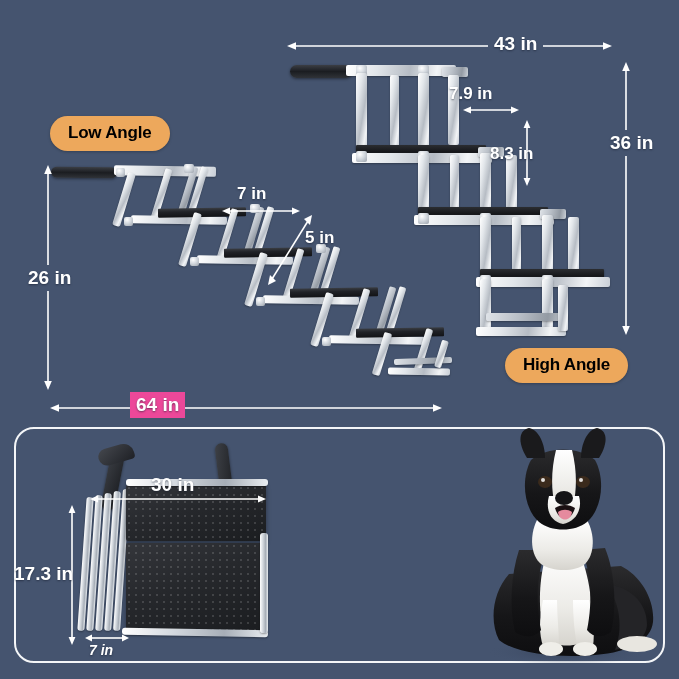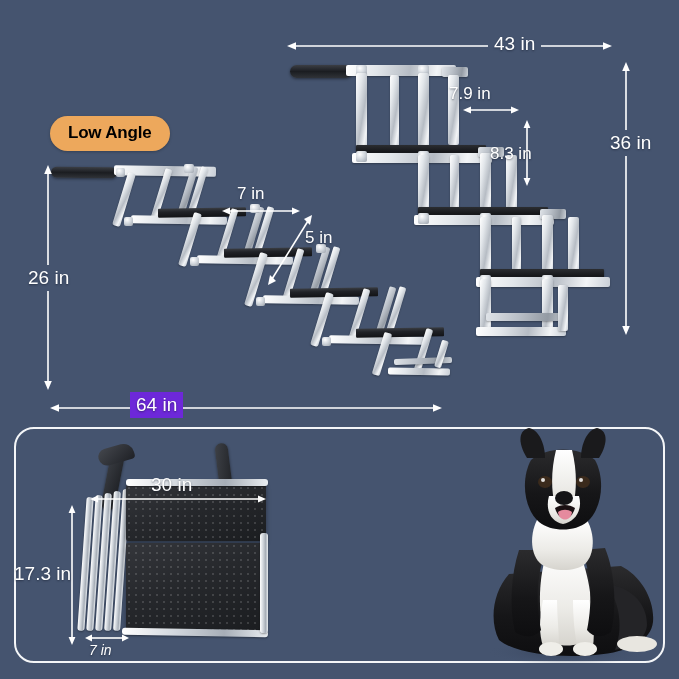--- a/index.html
+++ b/index.html
@@ -32,21 +32,21 @@
     white-space:nowrap;
     box-shadow:0 1px 3px rgba(0,0,0,.25);
     letter-spacing:-0.2px;
   }
   #badge-low-angle{left:50px;top:116px;}
   #badge-high-angle{left:505px;top:348px;}
   #badge-folded-size{left:298px;top:497px;}
 
   
   .dimtext{
-    color:#ffffff;font-weight:normal;white-space:nowrap;
+    color:#ffffff;font-weight:bold;white-space:nowrap;
     text-shadow:0 1px 2px rgba(20,28,44,.55);
   }
   .dim-lg{font-size:19px;}
   .dim-md{font-size:17px;}
   .dim-sm{font-size:14px;}
 
   
   .arrowsvg{position:absolute;overflow:visible;pointer-events:none;}
   .aline{stroke:#ffffff;stroke-width:1.6;fill:none;}
   .ahead{fill:#ffffff;}
@@ -170,21 +170,21 @@
     <polygon class="ahead" points="8,0 4.2,9 11.8,9"></polygon>
     <polygon class="ahead" points="8,225 4.2,216 11.8,216"></polygon>
   </svg>
   <div class="abs dimtext dim-lg" style="left:24px;top:265px;background:#45546f;padding:2px 4px;">26 in</div>
 
   <svg class="arrowsvg" style="left:50px;top:400px;width:392px;height:16px;">
     <line class="aline" x1="8" y1="8" x2="384" y2="8"></line>
     <polygon class="ahead" points="0,8 9,4.2 9,11.8"></polygon>
     <polygon class="ahead" points="392,8 383,4.2 383,11.8"></polygon>
   </svg>
-  <div class="abs dimtext dim-lg" style="left:130px;top:392px;background:#6d28d9;padding:2px 6px;">64 in</div>
+  <div class="abs dimtext dim-lg" style="left:130px;top:392px;background:#ec4899;padding:2px 6px;">64 in</div>
 
   <svg class="arrowsvg" style="left:222px;top:204px;width:78px;height:14px;">
     <line class="aline" x1="7" y1="7" x2="71" y2="7"></line>
     <polygon class="ahead" points="0,7 8,3.6 8,10.4"></polygon>
     <polygon class="ahead" points="78,7 70,3.6 70,10.4"></polygon>
   </svg>
   <div class="abs dimtext dim-md" style="left:237px;top:184px;">7 in</div>
 
   <svg class="arrowsvg" style="left:262px;top:215px;width:52px;height:72px;">
     <line class="aline" x1="46" y1="6" x2="10" y2="64"></line>
@@ -262,20 +262,21 @@
   </svg>
   <div class="abs dimtext dim-md" style="left:449px;top:84px;">7.9 in</div>
 
   <svg class="arrowsvg" style="left:520px;top:120px;width:14px;height:66px;">
     <line class="aline" x1="7" y1="7" x2="7" y2="59"></line>
     <polygon class="ahead" points="7,0 3.6,8 10.4,8"></polygon>
     <polygon class="ahead" points="7,66 3.6,58 10.4,58"></polygon>
   </svg>
   <div class="abs dimtext dim-md" style="left:490px;top:144px;">8.3 in</div>
 
+  <div class="abs badge" id="badge-high-angle">High Angle</div>
 
   <div class="abs" id="folded-panel"></div>
 
   <div class="abs" style="left:78px;top:443px;width:210px;height:205px;">
 
     <div style="position:absolute;left:28px;top:6px;width:14px;height:62px;
                 background:linear-gradient(100deg,#3a3d43,#1c1e22);
                 border-radius:7px;transform:rotate(11deg);box-shadow:0 1px 3px rgba(0,0,0,.45);"></div>
     <div style="position:absolute;left:20px;top:3px;width:36px;height:17px;
                 background:linear-gradient(150deg,#44474d,#1f2126);

